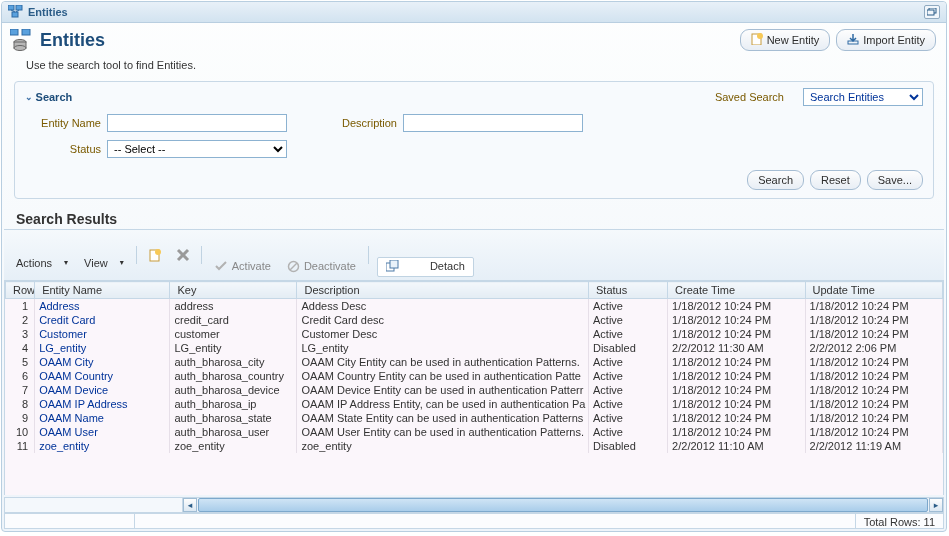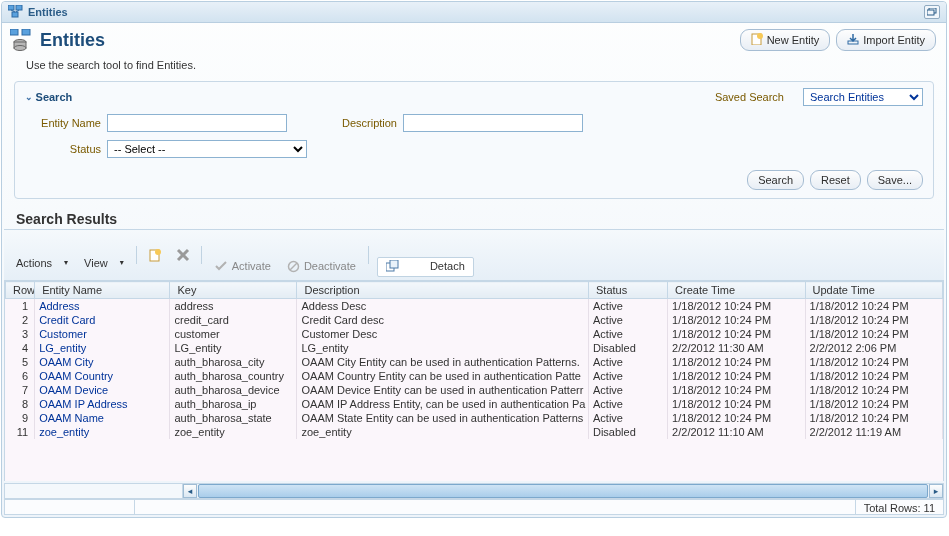--- a/index.html
+++ b/index.html
@@ -124,21 +124,21 @@
   display: flex;
   align-items: center;
   gap: 6px;
 }
 .form-field label {
   color: #7a5a00;
   text-align: right;
   width: 70px;
 }
 .form-field input[type=text] { width: 180px; }
-.form-field select { width: 200px; }
+.form-field select { width: 180px; }
 .search-actions {
   display: flex;
   justify-content: flex-end;
   gap: 6px;
   padding-top: 4px;
 }
 .results-title {
   font-size: 14px;
   font-weight: bold;
   color: #333;
@@ -518,20 +518,29 @@
           <tr>
             <td class="row-num">9</td>
             <td class="link-cell">OAAM Name</td>
             <td>auth_bharosa_state</td>
             <td>OAAM State Entity can be used in authentication Patterns</td>
             <td>Active</td>
             <td>1/18/2012 10:24 PM</td>
             <td>1/18/2012 10:24 PM</td>
           </tr>
           <tr>
+            <td class="row-num">10</td>
+            <td class="link-cell">OAAM User</td>
+            <td>auth_bharosa_user</td>
+            <td>OAAM User Entity can be used in authentication Patterns.</td>
+            <td>Active</td>
+            <td>1/18/2012 10:24 PM</td>
+            <td>1/18/2012 10:24 PM</td>
+          </tr>
+          <tr>
             <td class="row-num">11</td>
             <td class="link-cell">zoe_entity</td>
             <td>zoe_entity</td>
             <td>zoe_entity</td>
             <td>Disabled</td>
             <td>2/2/2012 11:10 AM</td>
             <td>2/2/2012 11:19 AM</td>
           </tr>
         </tbody>
     </table>

